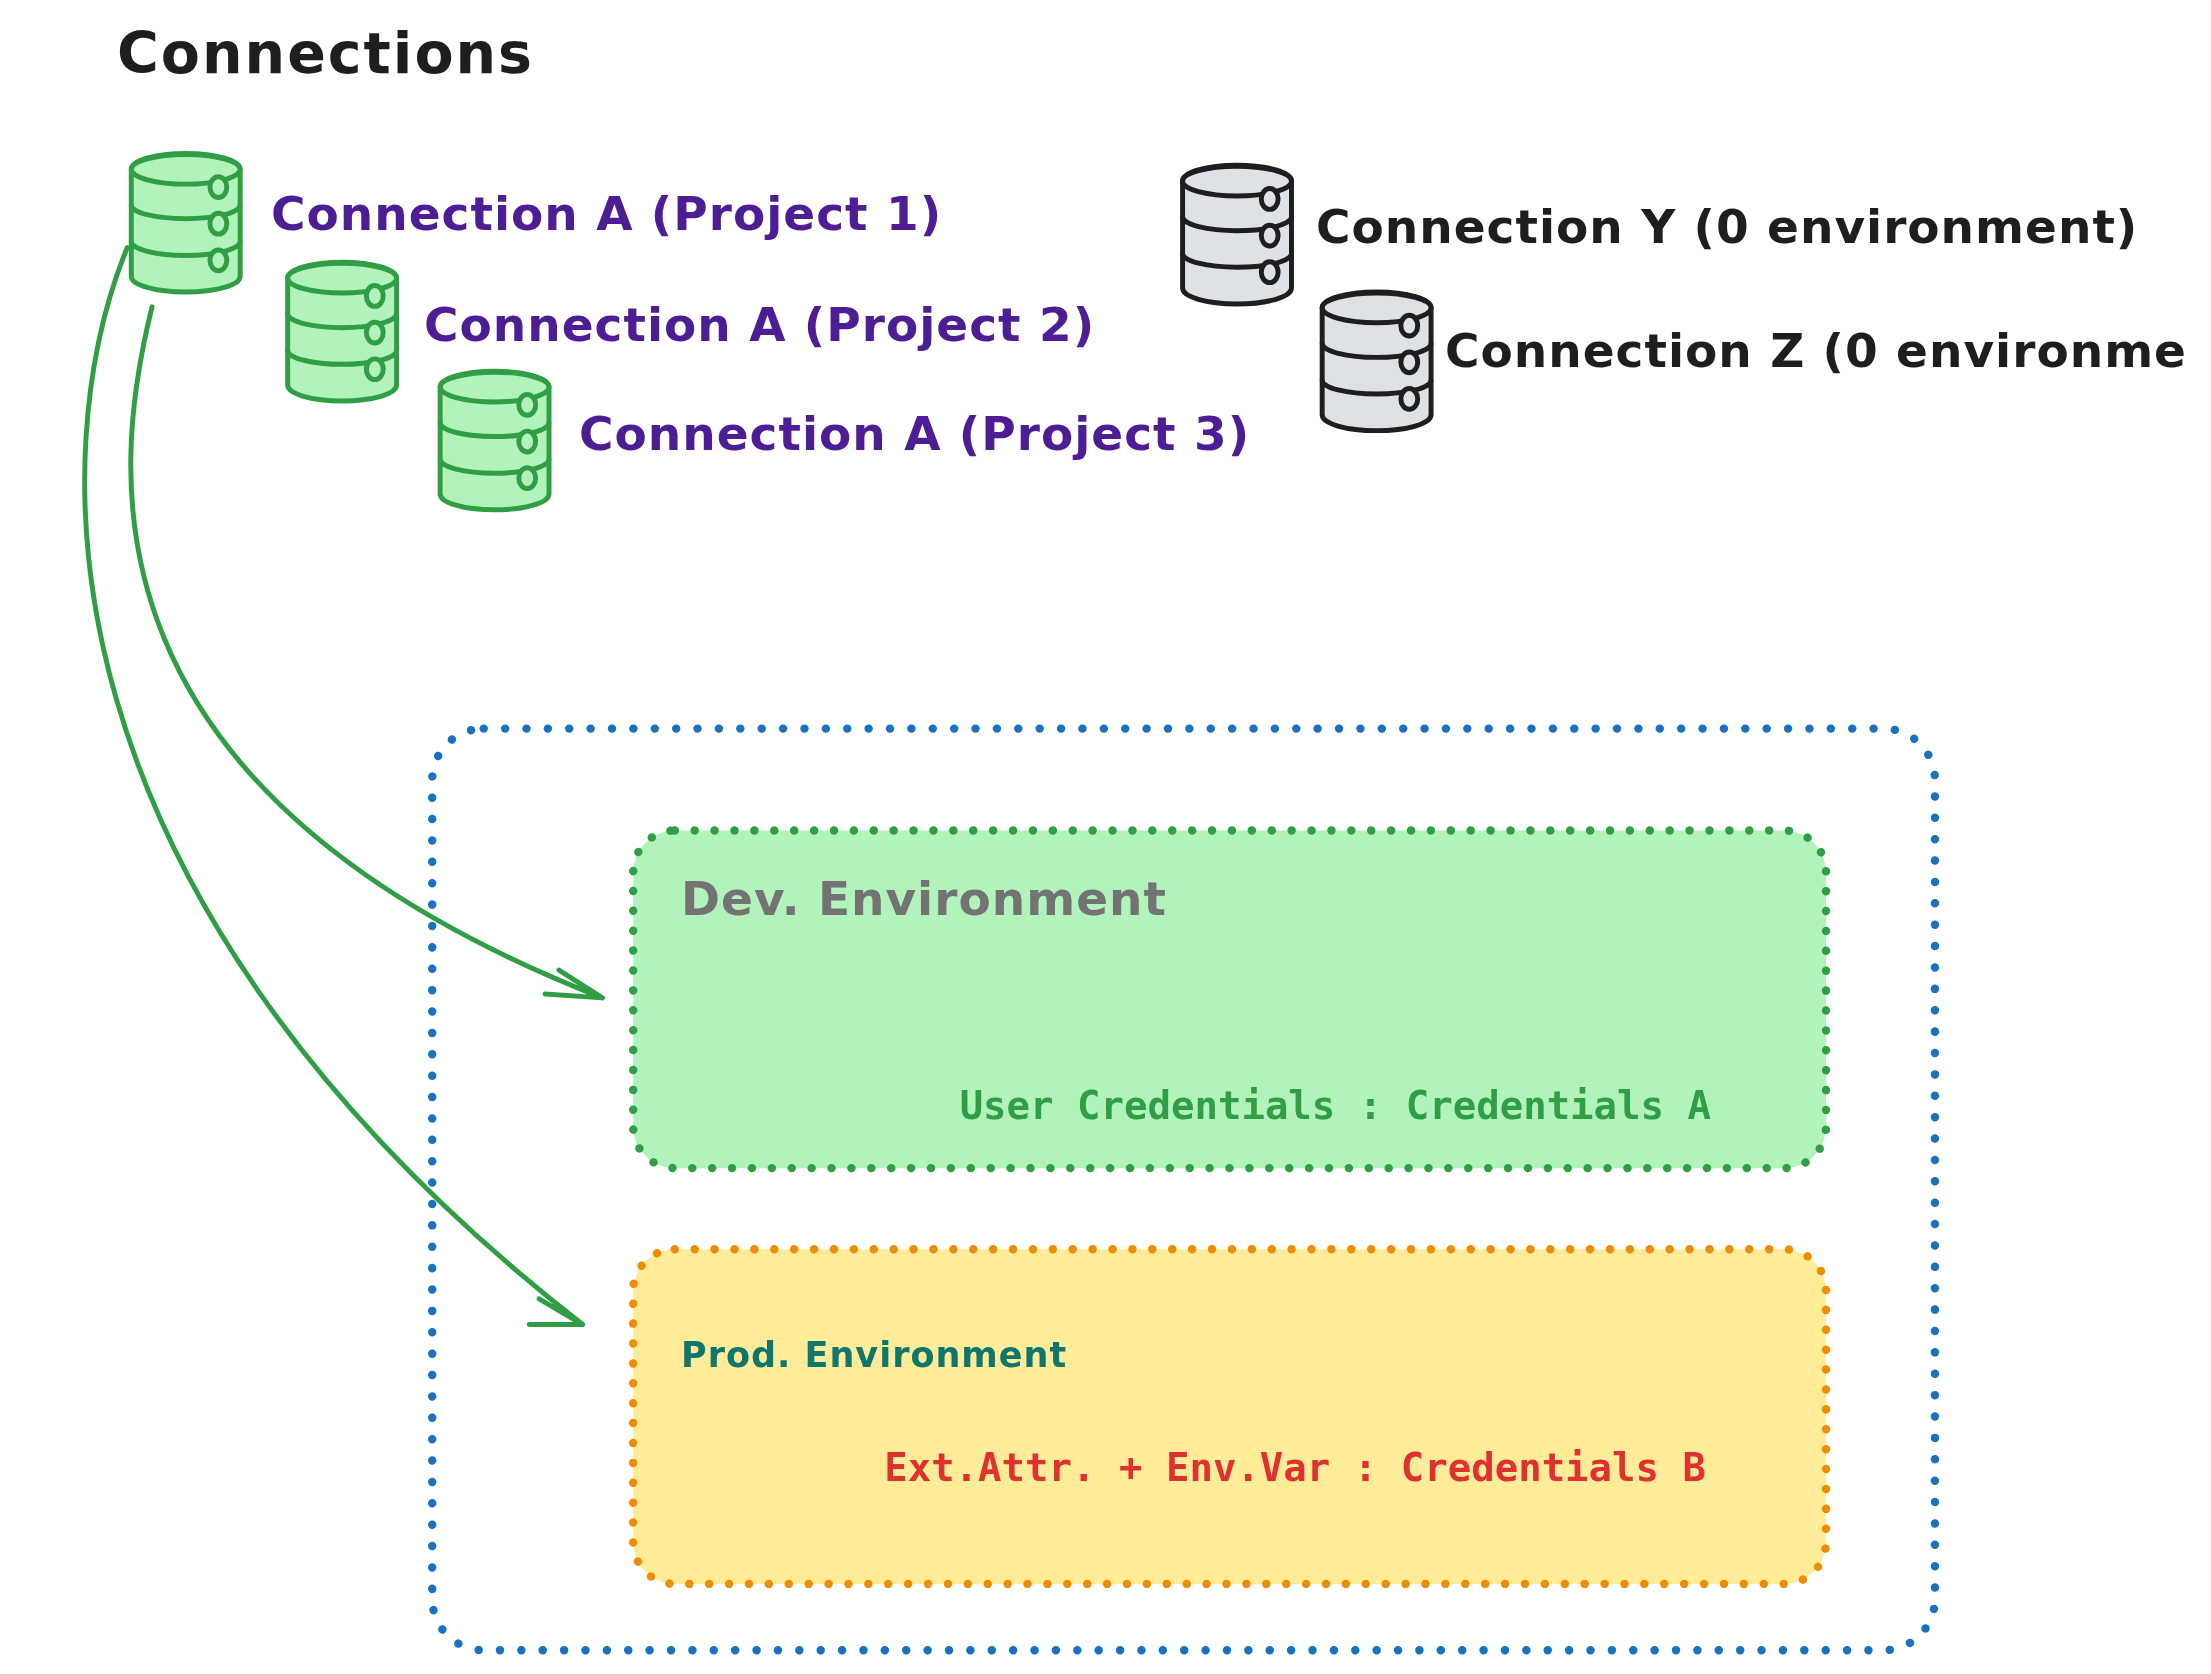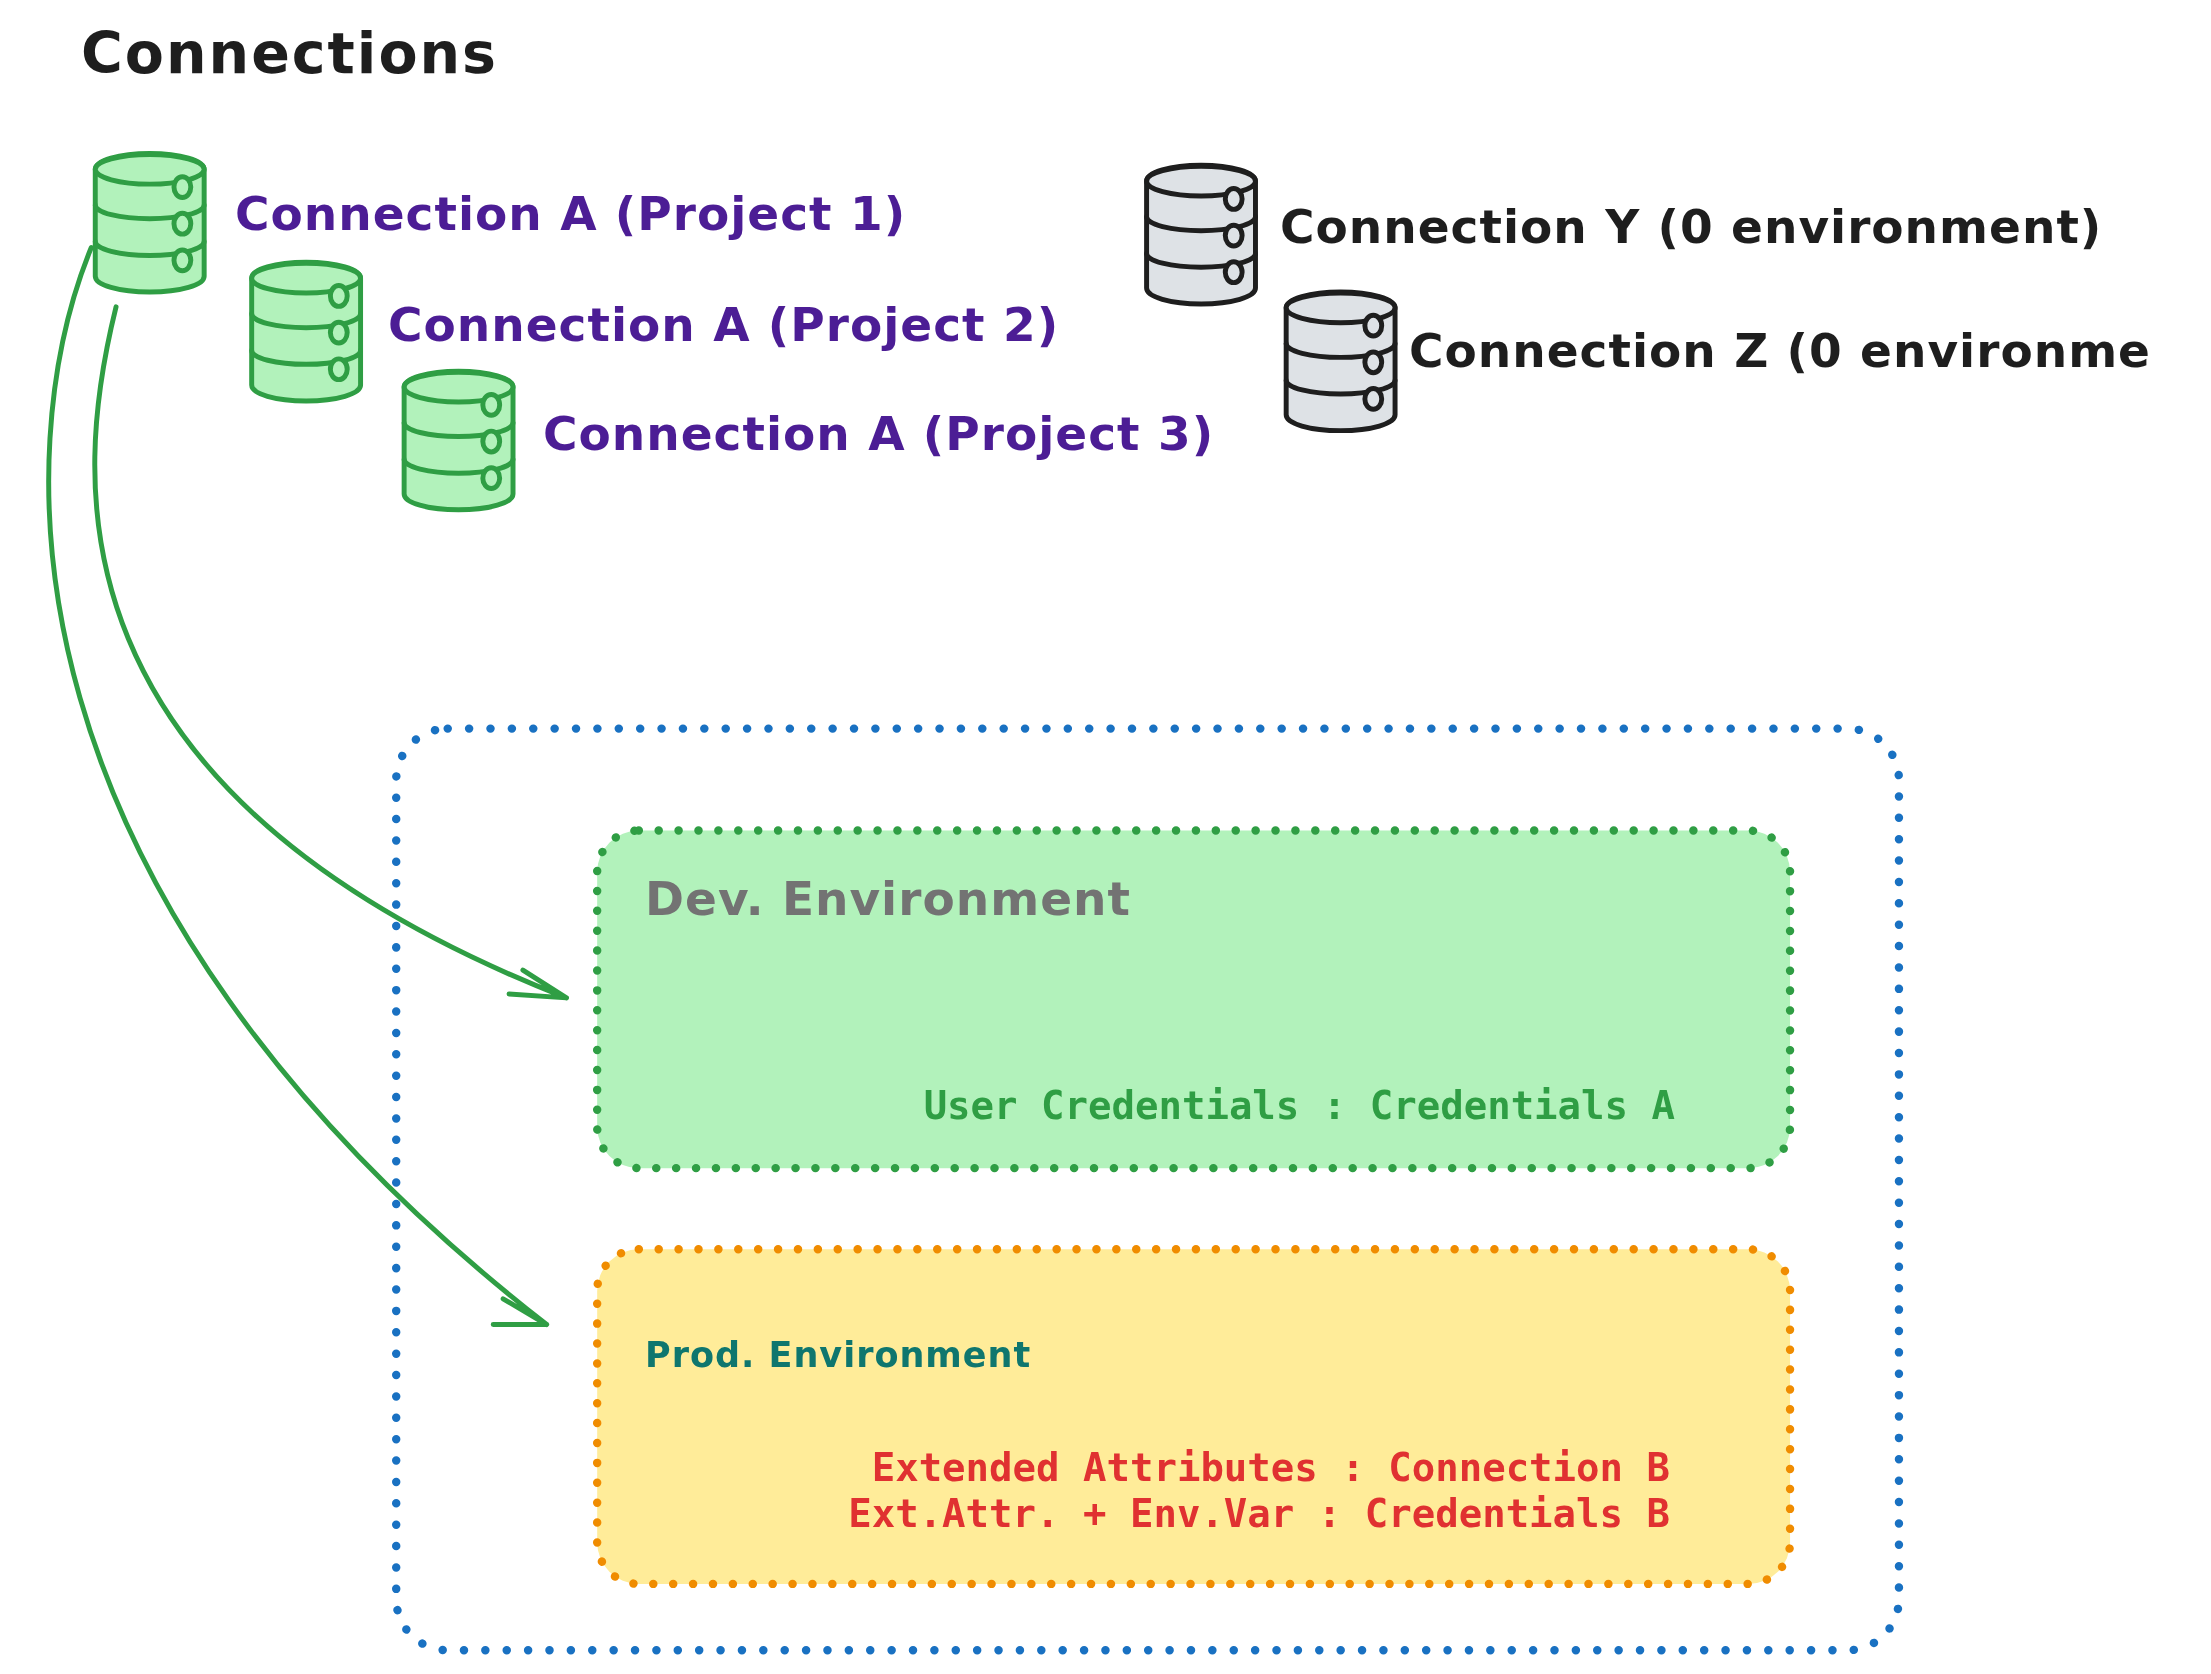--- a/index.html
+++ b/index.html
@@ -3,20 +3,21 @@
 <meta charset="utf-8">
 <title>Connections</title>
 <style>
   html,body{margin:0;padding:0;background:#ffffff;}
   #canvas{
     position:relative;
     width:2149px;height:1674px;
     background:#ffffff;
     overflow:hidden;
     font-family:"DejaVu Sans","Liberation Sans",sans-serif;
+    margin-left:36px;
   }
   #layer{position:absolute;left:0;top:0;}
   .txt{position:absolute;white-space:nowrap;}
   .hand{font-weight:600;letter-spacing:1px;}
   .t-title{left:81px;top:20px;font-size:57px;font-weight:700;letter-spacing:2px;color:#1e1e1e;}
   .t-green{color:#4c1d95;font-size:47px;}
   .t-black{color:#1e1e1e;font-size:47px;}
   .lbl-a1{left:235px;top:186px;}
   .lbl-a2{left:388px;top:297px;}
   .lbl-a3{left:543px;top:406px;}
@@ -85,18 +86,17 @@
 
   <div class="txt hand t-black lbl-y">Connection Y (0 environment)</div>
   <div class="txt hand t-black lbl-z">Connection Z (0 environment)</div>
 
 
   <div class="txt hand t-devtitle">Dev. Environment</div>
   <div class="txt mono t-devcred">User Credentials : Credentials A</div>
 
   <div class="txt hand t-prodtitle">Prod. Environment</div>
   <div class="txt mono t-prodcred">
-    <div>Extended Attributes : Connection B</div>
     <div>Ext.Attr. + Env.Var : Credentials B</div>
   </div>
 
 </div>
 
 
 </body></html>

